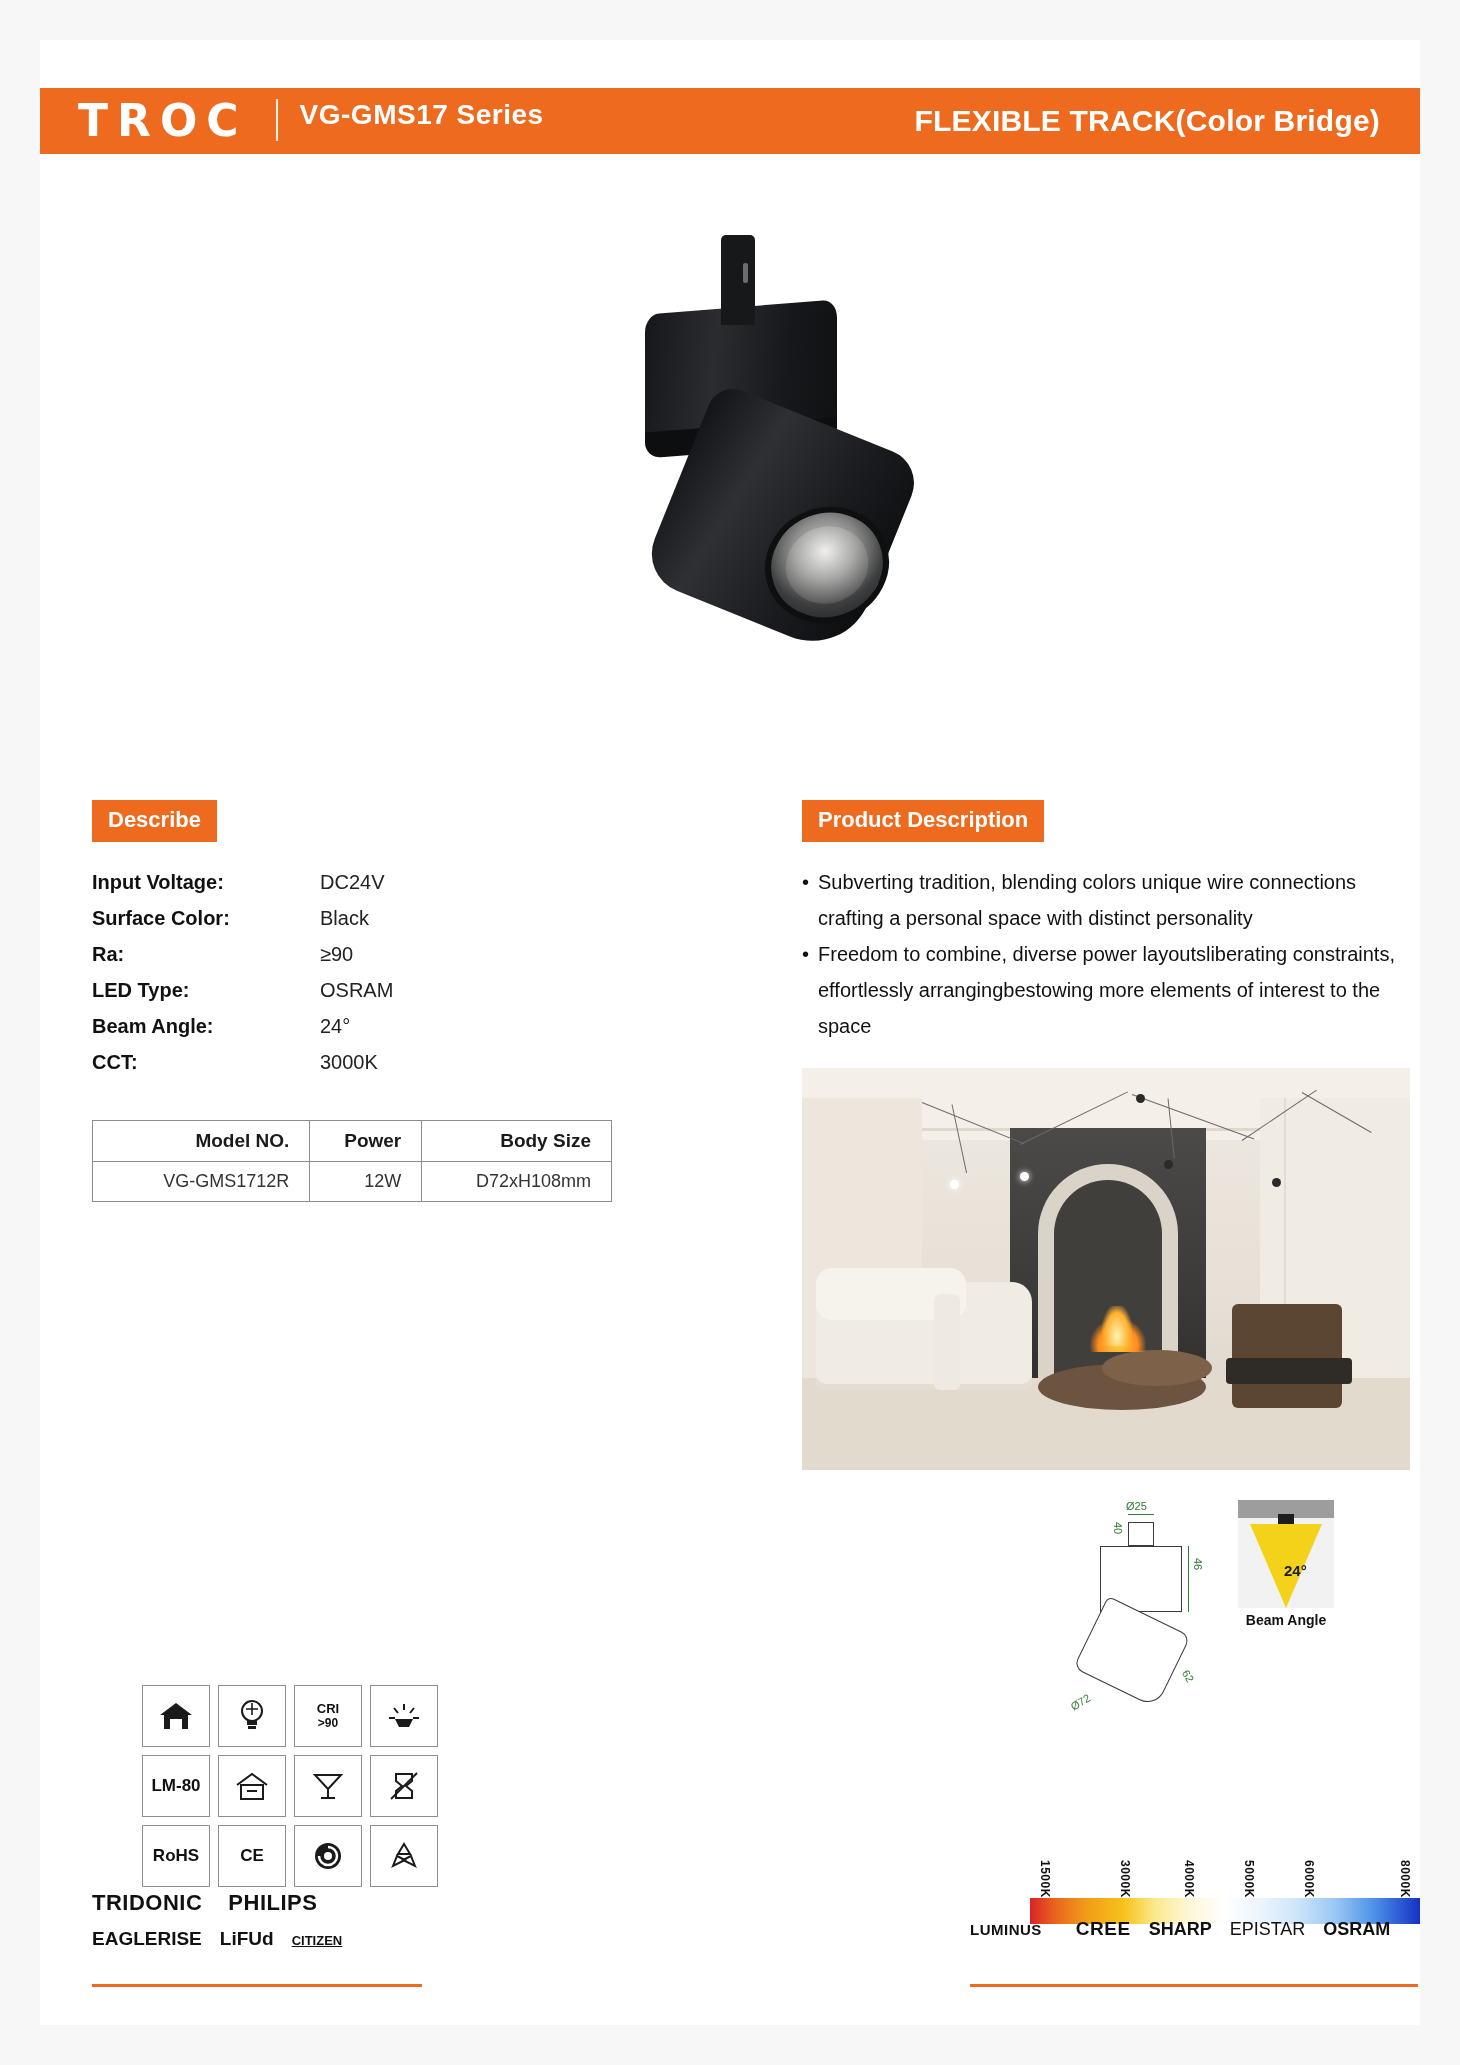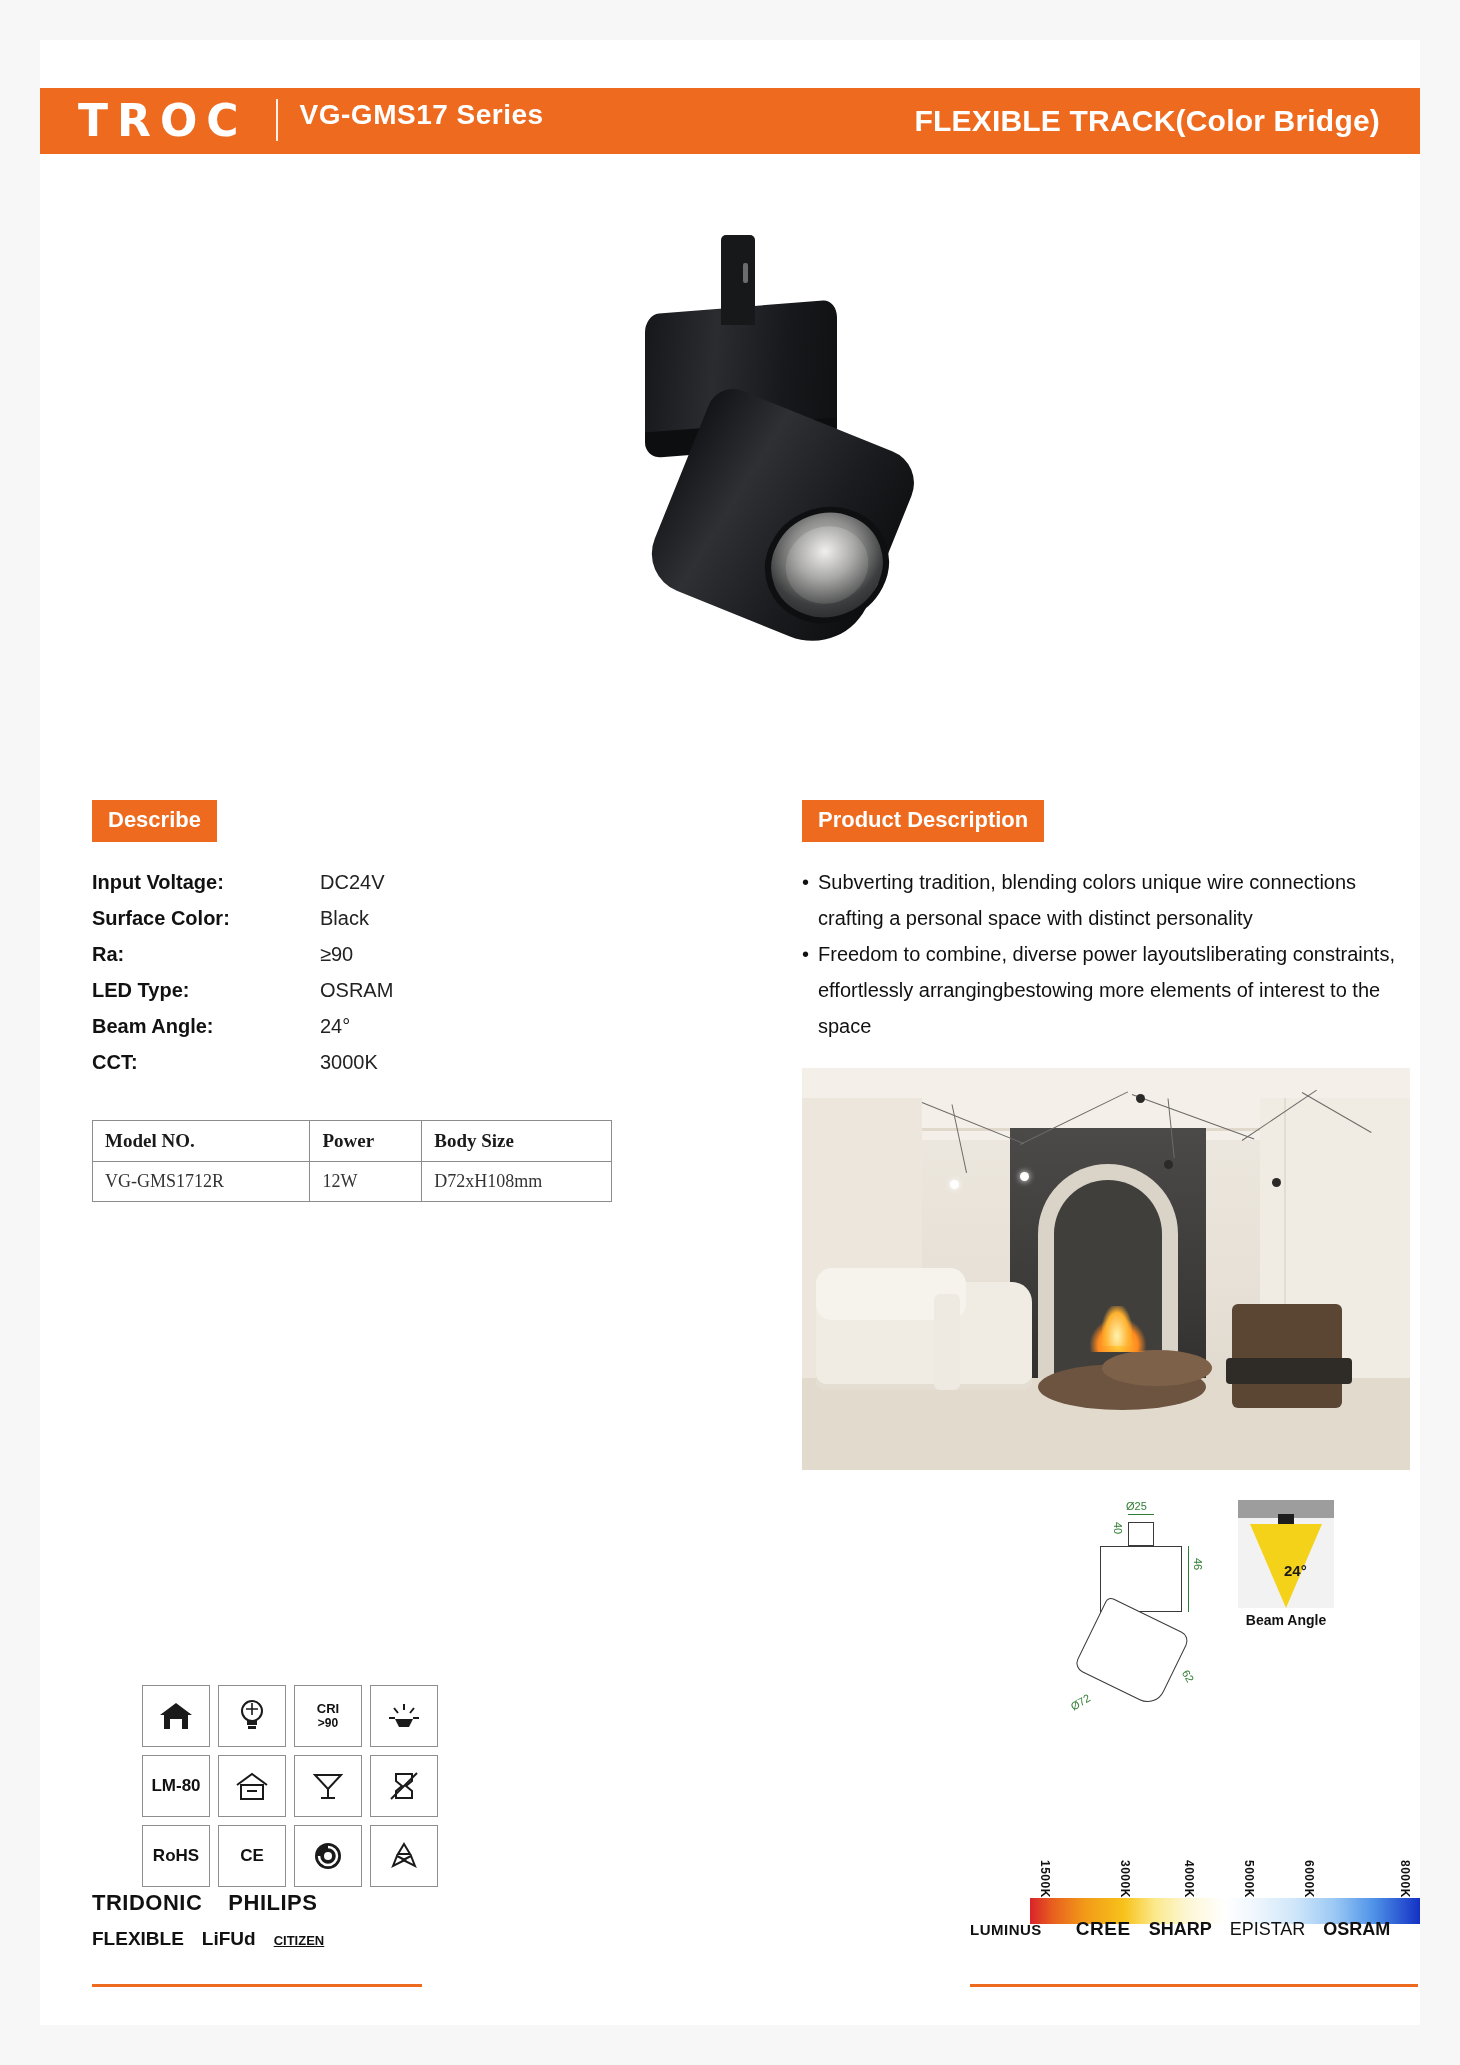--- a/index.html
+++ b/index.html
@@ -137,24 +137,23 @@
   .spec-key { width: 228px; font-weight: 700; }
   .spec-val { color: #222; }
 
   table.model {
     margin-top: 40px;
     border-collapse: collapse;
     width: 520px;
   }
   table.model th, table.model td {
     border: 1px solid #8d8d8d;
-    text-align: left;
+    text-align: right;
     font-size: 18px;
-    padding: 9px 12px;
-    font-family: Liberation Serif, serif;
+    padding: 9px 20px;
   }
   table.model th { font-weight: 700; font-size: 19px; }
   table.model td { color: #333; }
   .col-model { width: 218px; }
   .col-power { width: 112px; }
   .col-size  { width: 190px; }
 
   
   .right-col {
     position: absolute;
@@ -605,21 +604,21 @@
 
     </div>
   </div>
 
   <div class="chip-brands">
     <div class="chip-row1">
       <span>TRIDONIC</span>
       <span>PHILIPS</span>
     </div>
     <div class="chip-row2">
-      <span>FLEXIBLE</span>
+      <span>EAGLERISE</span>
       <span>LiFUd</span>
       <span class="small">CITIZEN</span>
     </div>
   </div>
 
   <div class="led-brands">
     <span class="lum">LUMINUS</span>
     <span class="cree">CREE</span>
     <span>SHARP</span>
     <span class="epi">EPISTAR</span>

